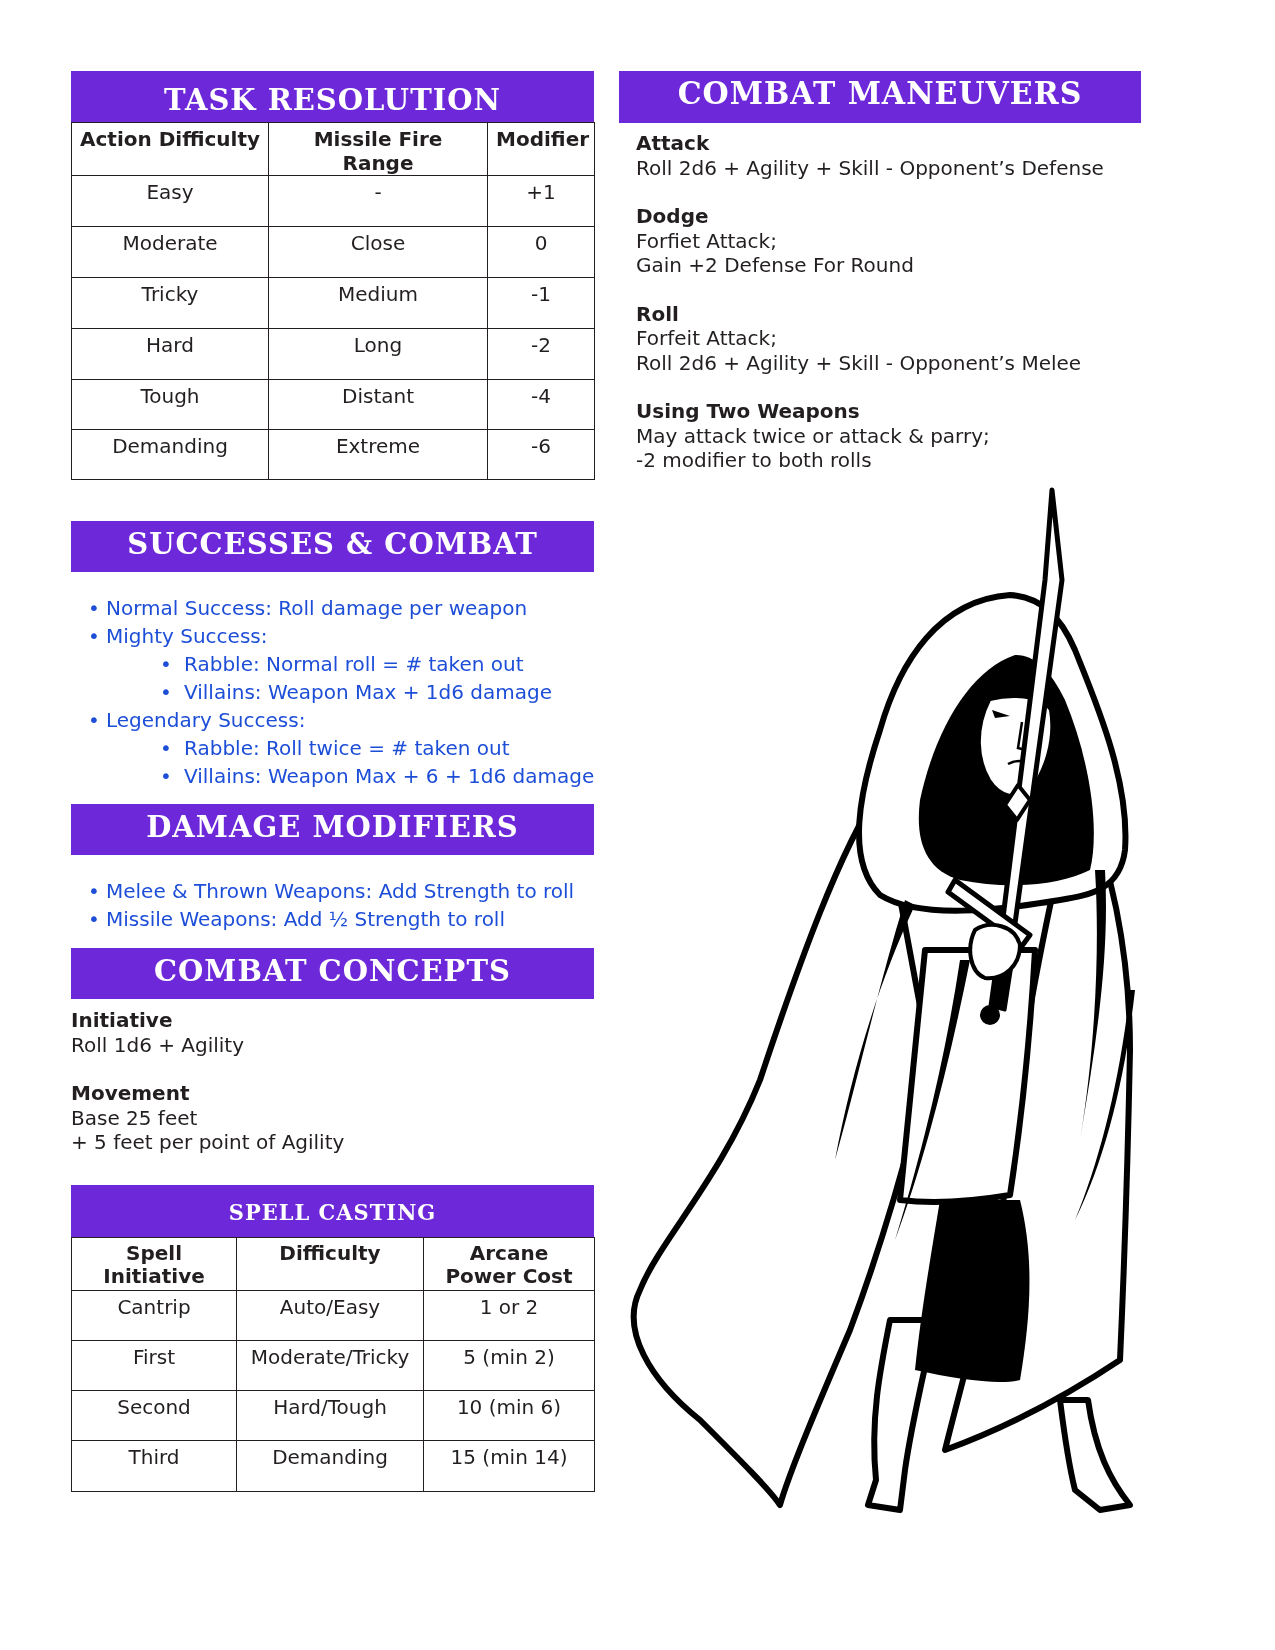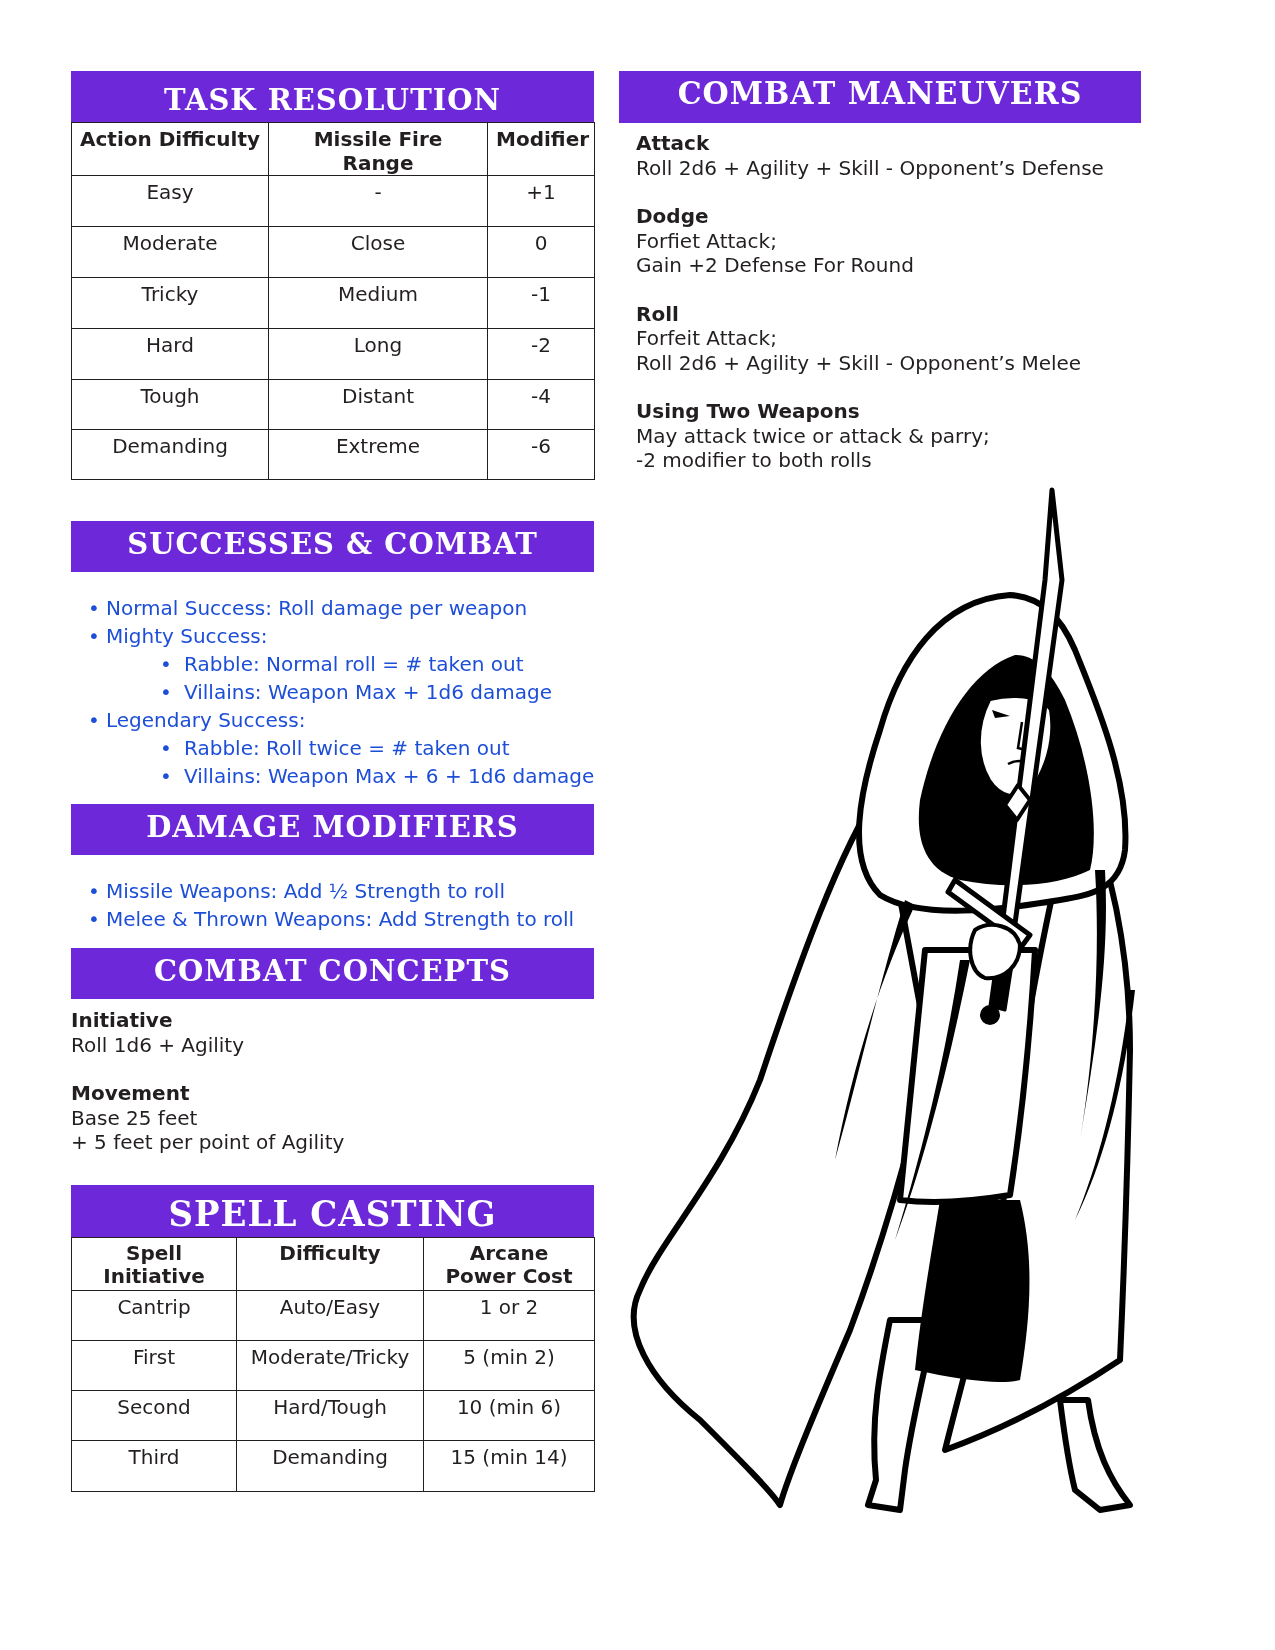--- a/index.html
+++ b/index.html
@@ -115,37 +115,37 @@
   <li class="sub">Villains: Weapon Max + 1d6 damage</li>
   <li>Legendary Success:</li>
   <li class="sub">Rabble: Roll twice = # taken out</li>
   <li class="sub">Villains: Weapon Max + 6 + 1d6 damage</li>
 </ul>
 
 <div class="hdr" style="left:71px; top:804px; width:523px; height:51px; font-size:29px; line-height:46px;">
   <span>Damage Modifiers</span>
 </div>
 <ul class="bul" style="left:72px; top:861px; width:530px;">
+  <li>Melee &amp; Thrown Weapons: Add Strength to roll</li>
   <li>Missile Weapons: Add ½ Strength to roll</li>
-  <li>Melee &amp; Thrown Weapons: Add Strength to roll</li>
 </ul>
 
 <div class="hdr" style="left:71px; top:948px; width:523px; height:51px; font-size:29px; line-height:46px;">
   <span>Combat Concepts</span>
 </div>
 <div class="block" style="left:71px; top:1008px; width:530px;">
   <span class="term">Initiative</span>
   <span class="line">Roll 1d6 + Agility</span>
   <span class="gap"></span>
   <span class="term">Movement</span>
   <span class="line">Base 25 feet</span>
   <span class="line">+ 5 feet per point of Agility</span>
 </div>
 
-<div class="hdr" style="left:71px; top:1185px; width:523px; height:53px; font-size:34px; line-height:56px;">
+<div class="hdr" style="left:71px; top:1185px; width:523px; height:53px; font-size:21px; line-height:56px;">
   <span>Spell Casting</span>
 </div>
 <table class="grid" style="left:71px; top:1237px; width:523px;">
   <colgroup>
       <col style="width:165px">
       <col style="width:187px">
       <col style="width:171px">
     </colgroup>
   <tbody>
       <tr style="height:53px;">

